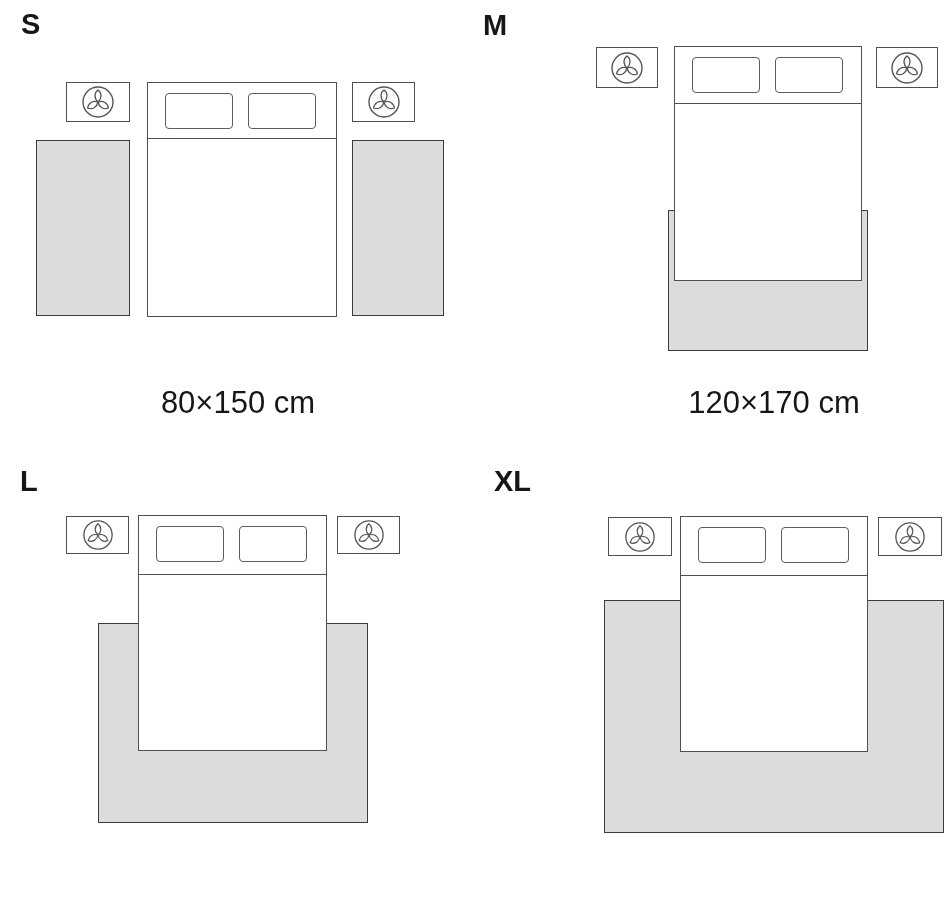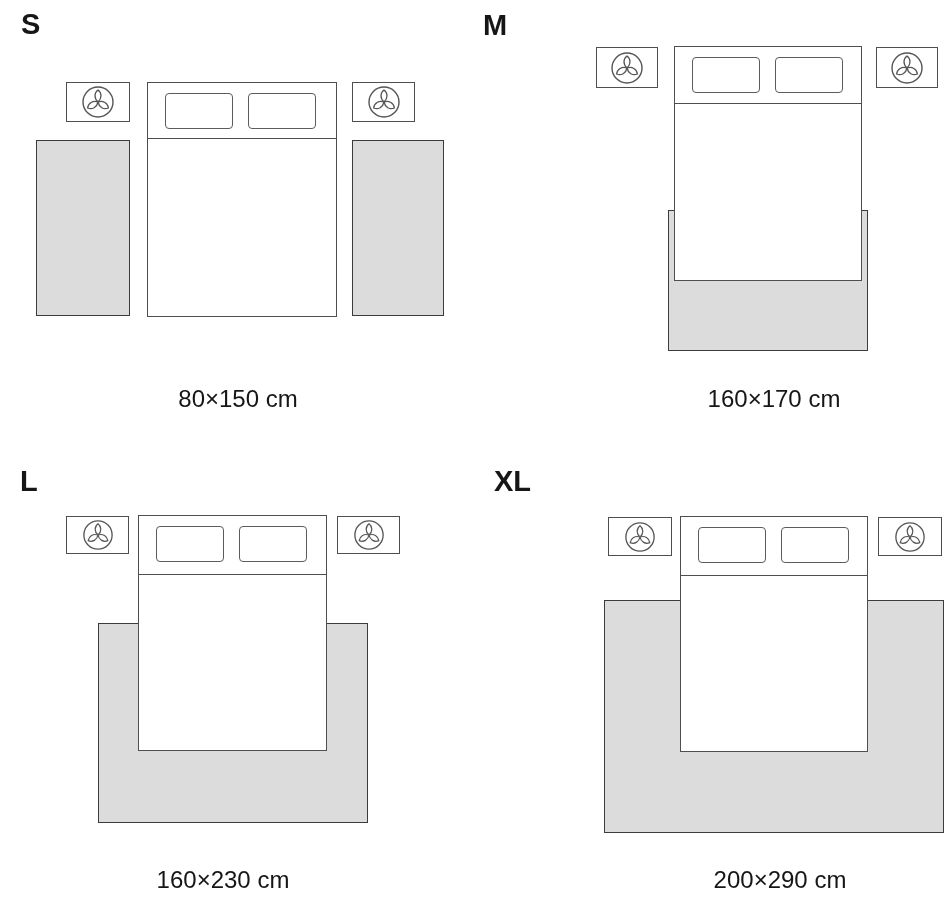--- a/index.html
+++ b/index.html
@@ -100,21 +100,21 @@
   #quad-s  .rug-left   { left: 36px;  top: 140px; width: 94px;  height: 176px; }
   #quad-s  .rug-right  { left: 352px; top: 140px; width: 92px;  height: 176px; }
   #quad-m  .rug-single { left: 193px; top: 210px; width: 200px; height: 141px; }
   #quad-l  .rug-single { left: 98px;  top: 173px; width: 270px; height: 200px; }
   #quad-xl .rug-single { left: 114px; top: 150px; width: 340px; height: 233px; }
 
   .size-text {
     position: absolute;
     width: 300px;
     text-align: center;
-    font-size: 24px;
+    font-size: 31px;
     line-height: 1;
     color: var(--text, #161616);
     z-index: 4;
   }
   #quad-s  .size-text { left: 88px;  top: 387px; }
   #quad-m  .size-text { left: 149px; top: 387px; }
   #quad-l  .size-text { left: 73px;  top: 418px; }
   #quad-xl .size-text { left: 140px; top: 418px; }
 </style>
 </head>
@@ -177,21 +177,21 @@
           <path d="M18,17 C14,13.5 14,8 18,5 C22,8 22,13.5 18,17 Z" transform="rotate(-120 18 17)"></path>
         </g>
       </svg>
     </div>
     <div class="bed">
       <div class="headboard">
         <div class="pillow p-left"></div>
         <div class="pillow p-right"></div>
       </div>
     </div>
-    <div class="size-text">160×170 cm</div>
+    <div class="size-text">120×170 cm</div>
   </section>
 
   <section class="quad" id="quad-l">
     <div class="q-label">L</div>
     <div class="rug rug-single"></div>
     <div class="nightstand ns-left">
       <svg class="plant-svg" width="34" height="32" viewBox="0 0 36 34">
         <circle cx="18" cy="17" r="15" fill="none" stroke="#555555" stroke-width="1.4"></circle>
         <g fill="#ffffff" stroke="#555555" stroke-width="1.3">
           <path d="M18,17 C14,13.5 14,8 18,5 C22,8 22,13.5 18,17 Z"></path>
@@ -209,21 +209,20 @@
           <path d="M18,17 C14,13.5 14,8 18,5 C22,8 22,13.5 18,17 Z" transform="rotate(-120 18 17)"></path>
         </g>
       </svg>
     </div>
     <div class="bed">
       <div class="headboard">
         <div class="pillow p-left"></div>
         <div class="pillow p-right"></div>
       </div>
     </div>
-    <div class="size-text">160×230 cm</div>
   </section>
 
   <section class="quad" id="quad-xl">
     <div class="q-label">XL</div>
     <div class="rug rug-single"></div>
     <div class="nightstand ns-left">
       <svg class="plant-svg" width="34" height="32" viewBox="0 0 36 34">
         <circle cx="18" cy="17" r="15" fill="none" stroke="#555555" stroke-width="1.4"></circle>
         <g fill="#ffffff" stroke="#555555" stroke-width="1.3">
           <path d="M18,17 C14,13.5 14,8 18,5 C22,8 22,13.5 18,17 Z"></path>
@@ -241,16 +240,15 @@
           <path d="M18,17 C14,13.5 14,8 18,5 C22,8 22,13.5 18,17 Z" transform="rotate(-120 18 17)"></path>
         </g>
       </svg>
     </div>
     <div class="bed">
       <div class="headboard">
         <div class="pillow p-left"></div>
         <div class="pillow p-right"></div>
       </div>
     </div>
-    <div class="size-text">200×290 cm</div>
   </section>
 
 </div>
 
 </body></html>

